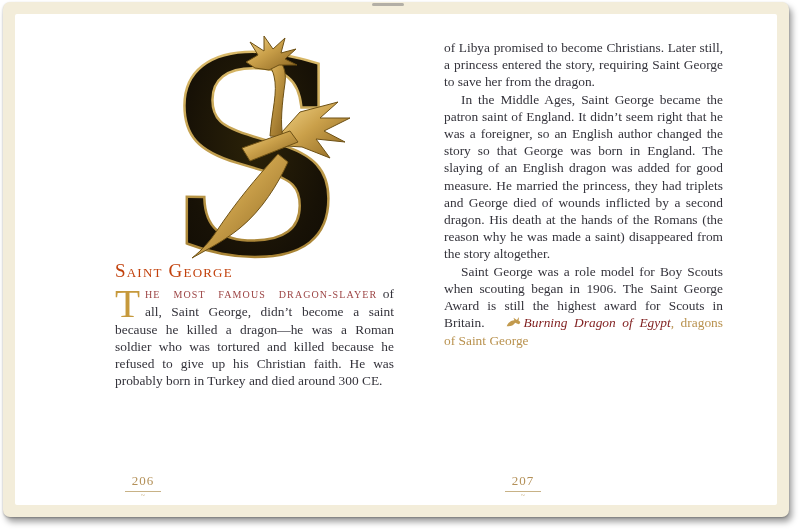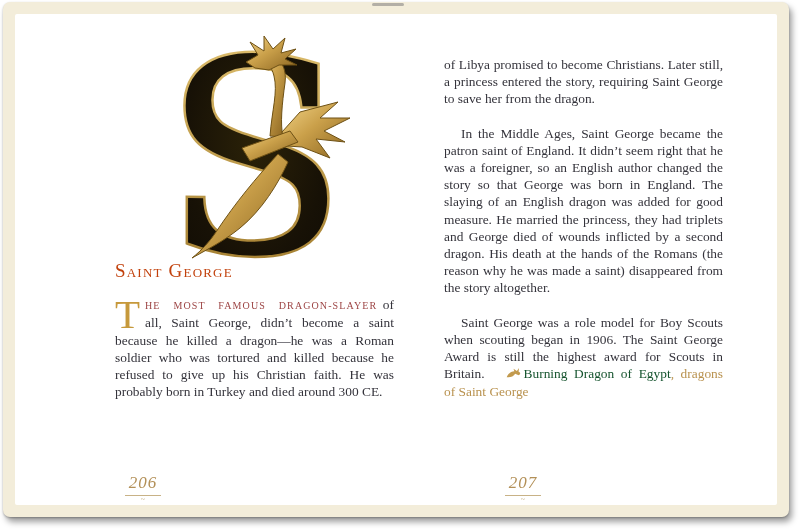--- a/index.html
+++ b/index.html
@@ -18,21 +18,21 @@
   .spread {
     position: absolute; left: 12px; top: 12px; right: 12px; bottom: 12px;
     background: #ffffff; border-radius: 2px;
   }
 
   .page { position: absolute; top: 0; bottom: 0; }
   .page-left  { left: 100px; width: 279px; }
   .page-right { left: 429px; width: 279px; }
 
   .col { font-size: 13.4px; line-height: 17.2px; color: #34333b; text-align: justify; }
-  .col p { text-align: justify; margin-top: 17px; }
+  .col p { text-align: justify; }
   .indent { text-indent: 17px; }
 
   
   .illum-wrap { width: 100%; padding-top: 20px; text-align: center; height: 246px; }
   .illum-wrap svg { display: inline-block; }
 
   .heading {
     font-variant: small-caps;
     font-size: 19px; letter-spacing: 1.2px; font-weight: normal;
     color: #c2410c; margin: 2px 0 6px 0; text-align: left;
@@ -43,27 +43,27 @@
     padding: 2px 5px 0 0; font-family: "Liberation Serif", serif;
   }
   .lead-in {
     color: #9d4545; font-size: 10px; letter-spacing: 1.1px; word-spacing: 7px;
   }
 
   .folio {
     position: absolute; top: 459px; transform: translateX(-50%);
     text-align: center; color: #b39058; width: 80px;
   }
-  .folio .num { font-style: italic; font-size: 17px; letter-spacing: 1px; display: block; }
+  .folio .num { font-size: 13px; letter-spacing: 1px; display: block; }
   .folio .rule { width: 36px; height: 1px; background: #c8b286; margin: 2px auto 0 auto; display: block; }
   .folio .orn { font-size: 8px; line-height: 7px; color: #c8b286; display: block; }
   .folio-left  { left: 128px; }   
   .folio-right { left: 508px; }
 
-  .xref-entry { color: #14532d; }
+  .xref-entry { color: #7f1d1d; font-style: italic; }
   .xref-rest  { color: #b9924f; }
   .xref-icon  { display: inline-block; vertical-align: -1px; margin: 0 2px 0 3px; }
 
   .pr-top { padding-top: 25px; }
 </style>
 </head>
 <body>
 
 <div class="book-card">
   <div class="spread">

